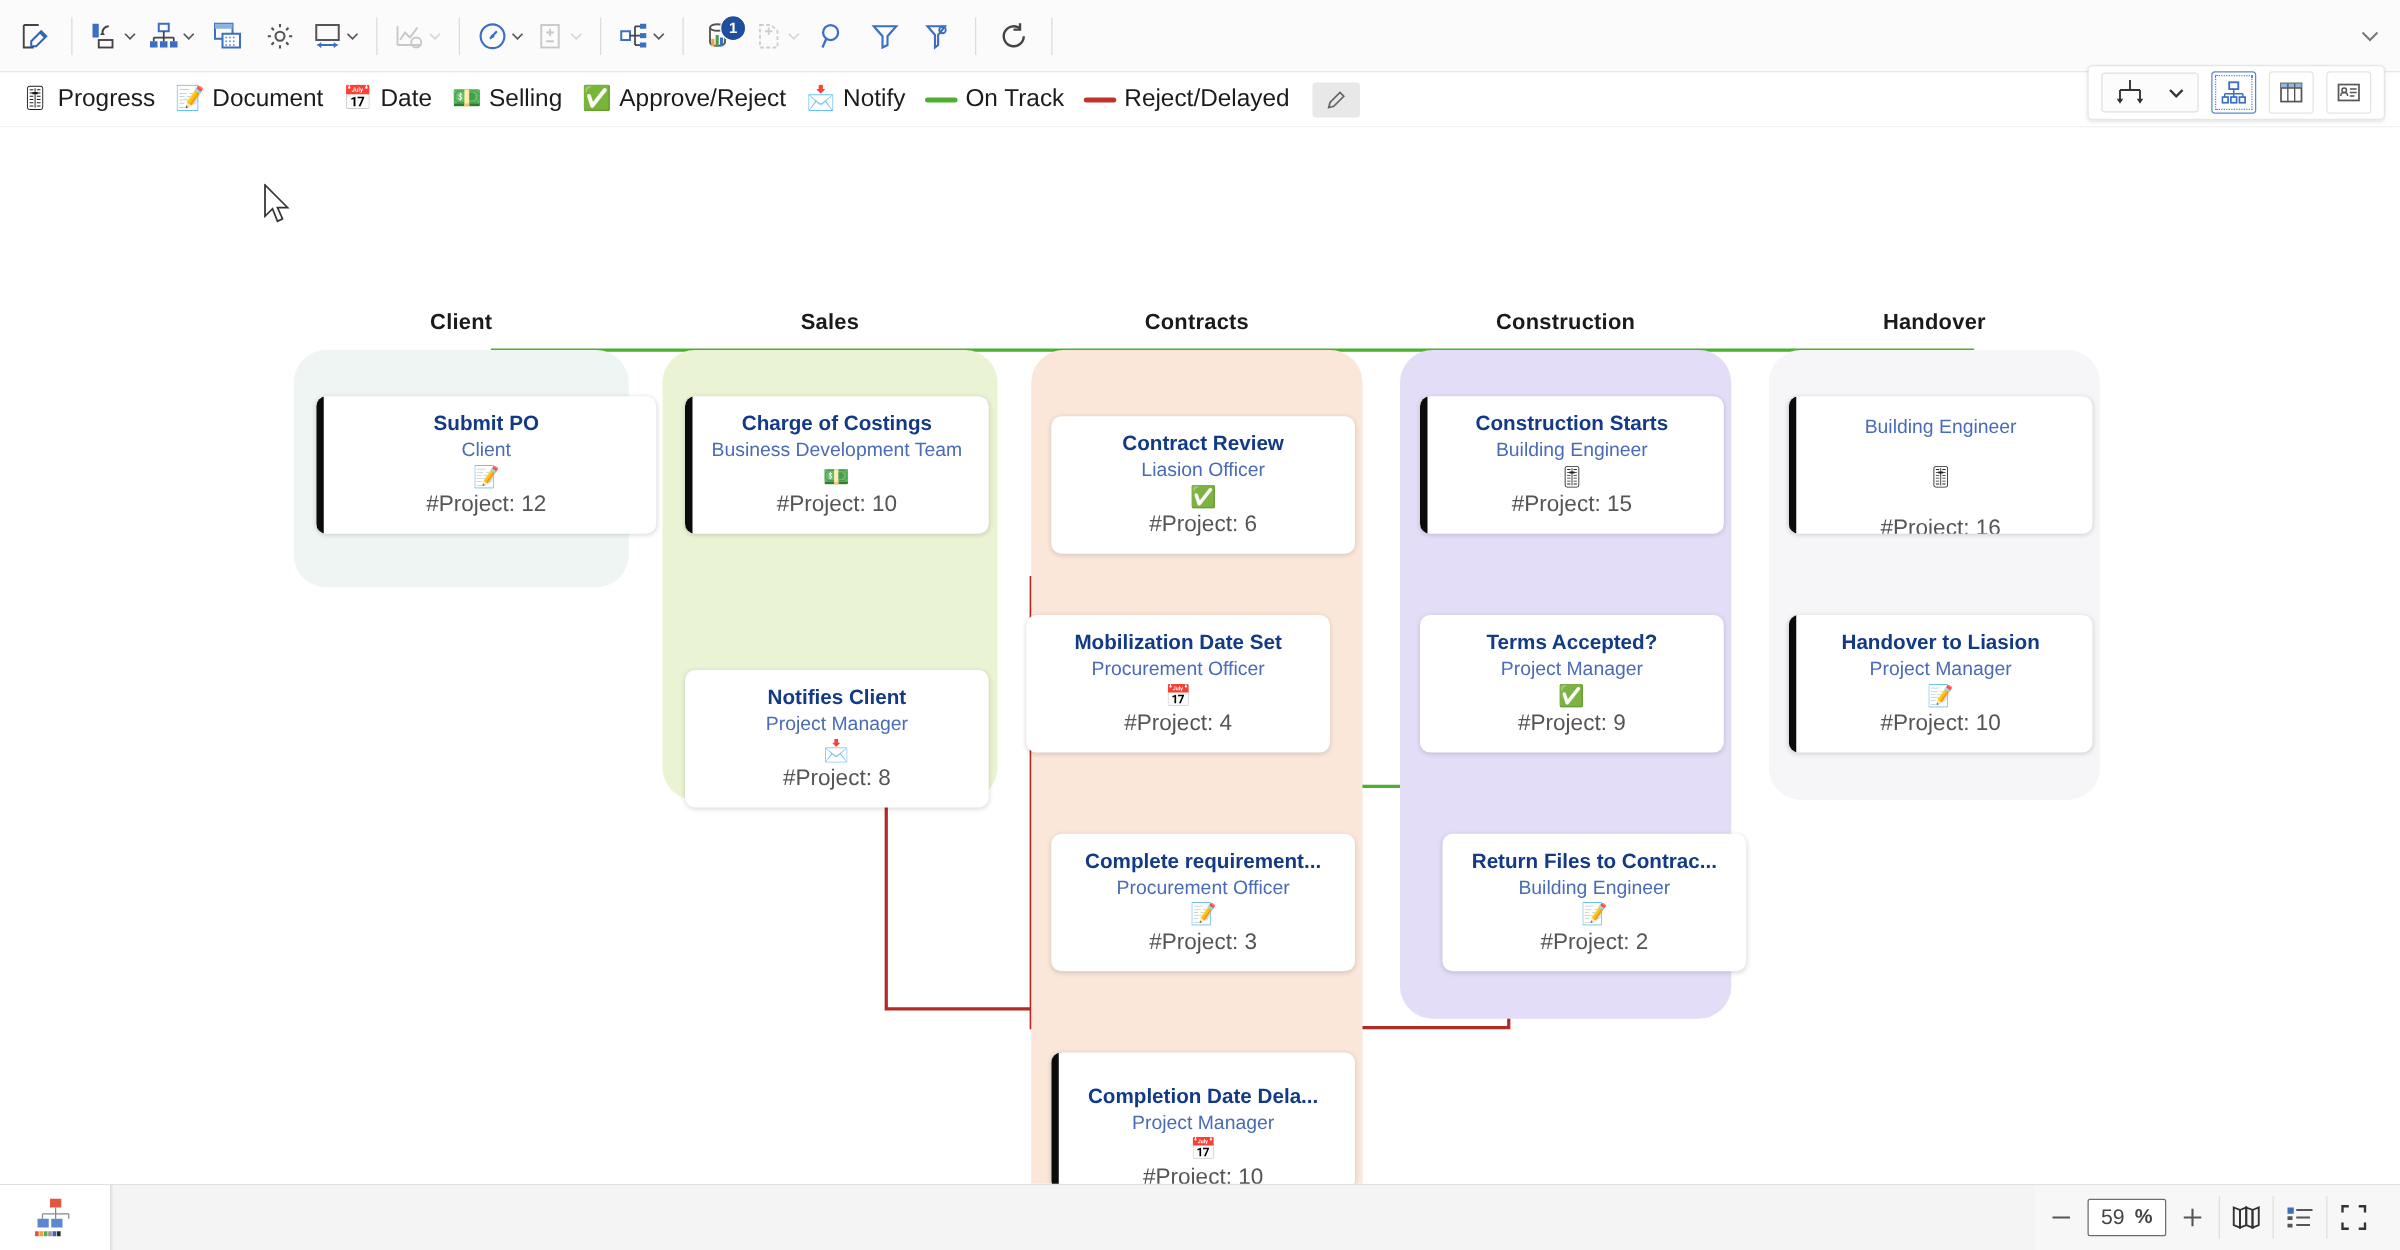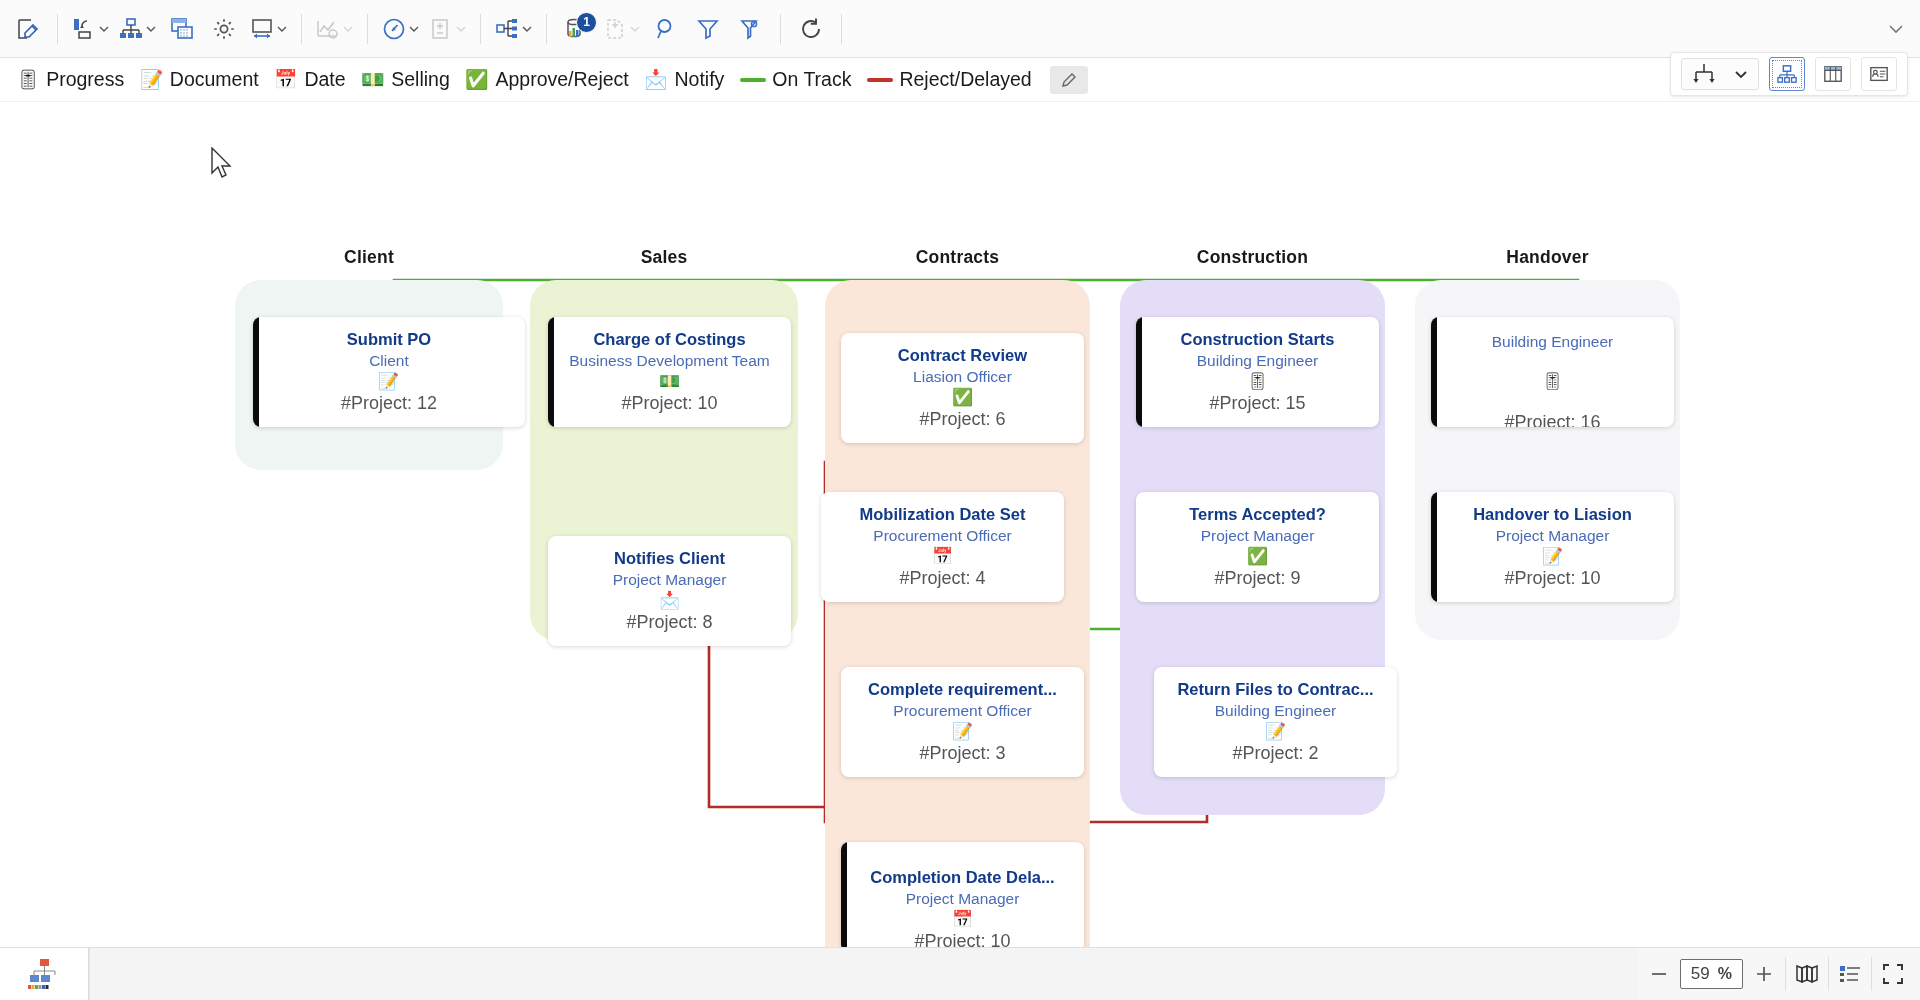--- a/index.html
+++ b/index.html
@@ -103,21 +103,21 @@
   
   .statusbar{
     height:52px;min-height:52px;background:#f7f7f7;border-top:1px solid #e0e0e0;
     display:flex;align-items:stretch;
   }
   .sheet-tab{
     width:88px;display:flex;align-items:center;justify-content:center;
     background:#fff;border-right:1px solid #dcdcdc;cursor:pointer;
   }
   .status-mid{flex:1;background:#f4f4f4;border-left:1px solid #e4e4e4;}
-  .zoomzone{display:flex;align-items:center;gap:0;padding-right:6px;}
+  .zoomzone{display:flex;align-items:center;gap:0;padding-right:16px;}
   .zbtn{width:42px;height:52px;display:flex;align-items:center;justify-content:center;cursor:pointer;}
   .zoombox{
     display:flex;align-items:center;justify-content:center;gap:8px;
     border:1.5px solid #6d6d6d;border-radius:2px;background:#fff;
     height:28px;padding:0 10px;cursor:text;
   }
   .zoomval{font-size:17px;color:#444;}
   .zoompct{font-size:16px;color:#444;font-weight:bold;}
   .sb-sep{width:1px;height:34px;background:#dfdfdf;align-self:center;}
 </style>

